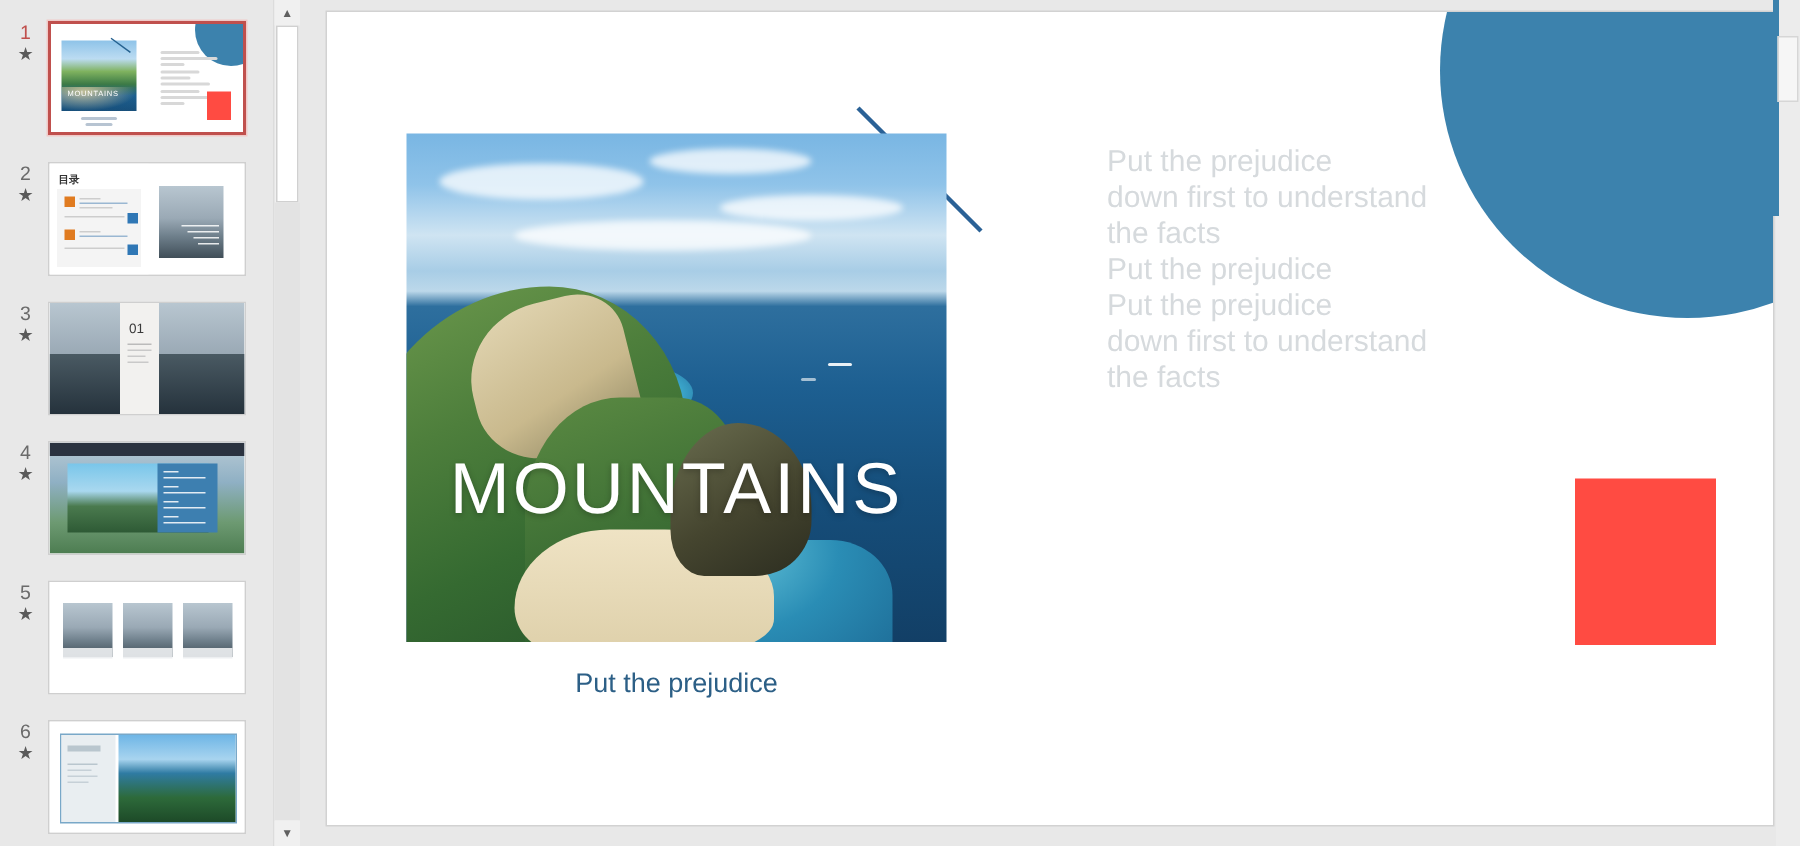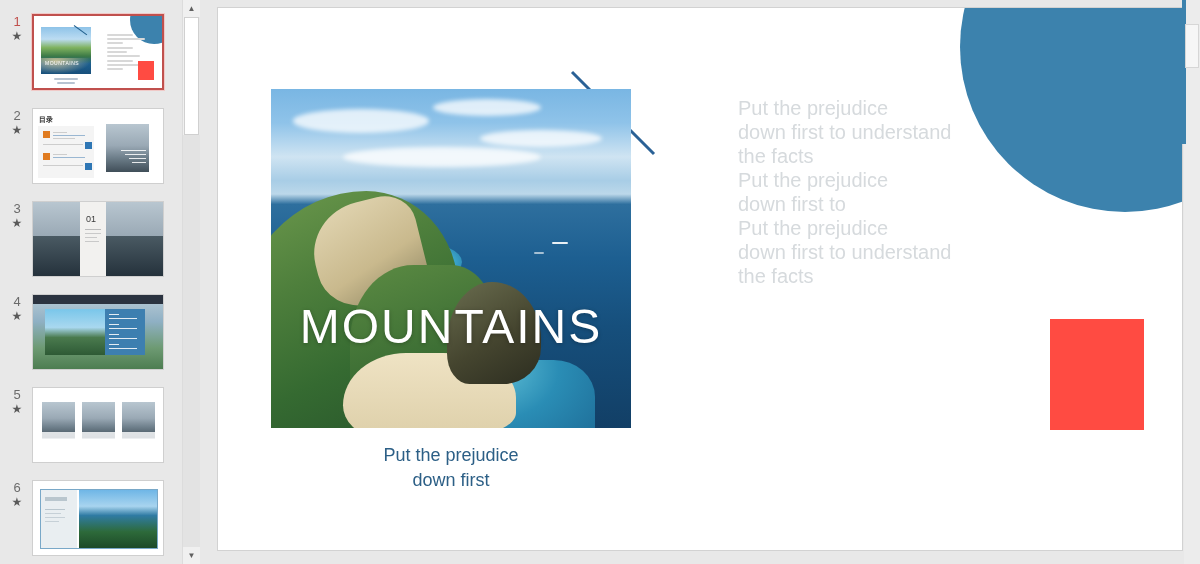--- a/index.html
+++ b/index.html
@@ -371,29 +371,27 @@
         <div class="ph" id="beach"></div>
         <div class="ph" id="rock"></div>
         <div class="ph boat" style="left:78%;top:45%;width:16px;"></div>
         <div class="ph boat" style="left:73%;top:48%;width:10px;opacity:.6;"></div>
       </div>
 
       <div id="mountains-title">MOUNTAINS</div>
 
       <div id="hero-caption">
         <div>Put the prejudice</div>
-        <div>down first</div>
       </div>
 
       <div id="body-text">
         <div>Put the prejudice</div>
         <div>down first to understand</div>
         <div>the facts</div>
         <div>Put the prejudice</div>
-        <div>down first to</div>
         <div>Put the prejudice</div>
         <div>down first to understand</div>
         <div>the facts</div>
       </div>
 
     </div>
   </div>
 
   <div id="right-scroll">
     <div id="right-accent"></div>

